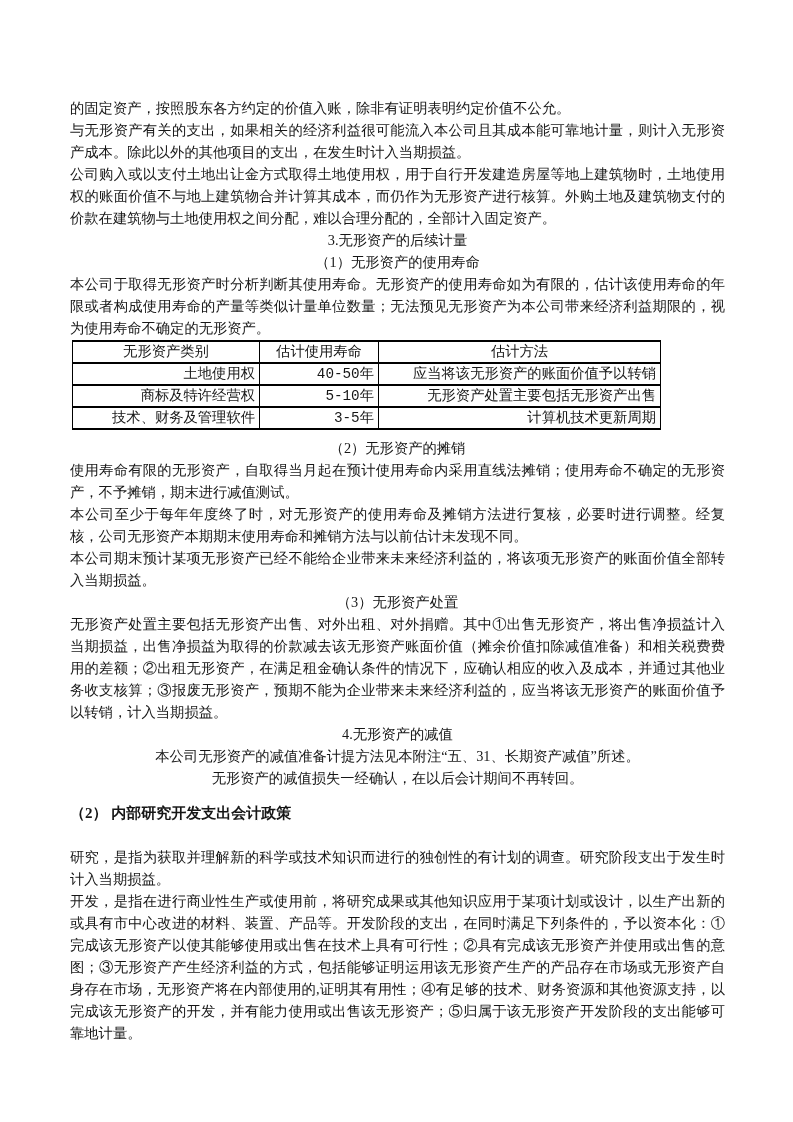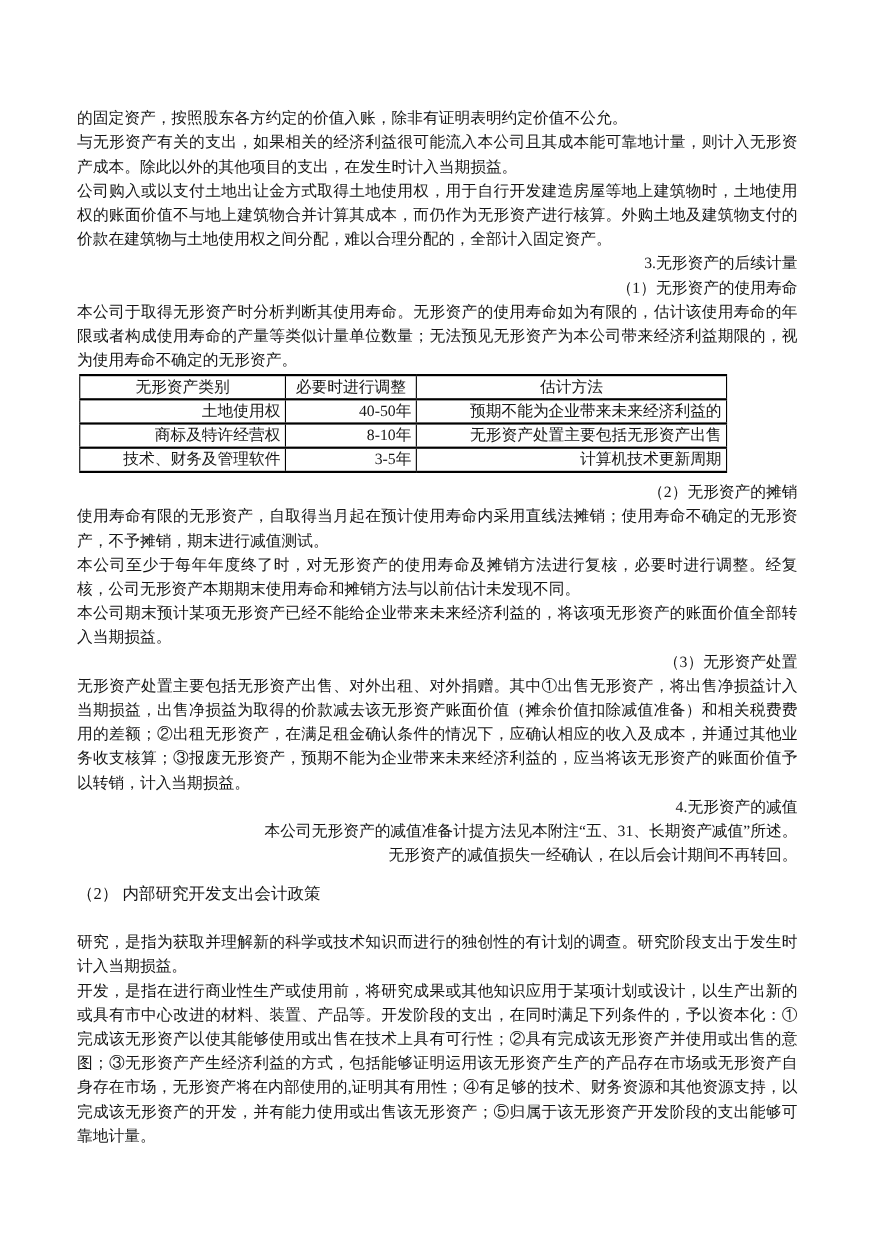--- a/index.html
+++ b/index.html
@@ -10,47 +10,48 @@
     height: 1122px;
     background: #ffffff;
     overflow: hidden;
     padding: 97px 68px 0 70px;
     font-family: "Liberation Serif", "DejaVu Serif", serif;
     color: #161616;
     font-size: 14.3px;
     line-height: 22px;
   }
   p.body { text-align: justify; word-break: break-all; }
-  p.sub  { text-align: right; }
+  p.sub  { text-align: center; }
   table.life-table {
     border-collapse: collapse;
     table-layout: fixed;
     width: 588px;
     margin: 1px 0 7px 2px;
+    font-family: Liberation Mono, monospace;
   }
   table.life-table th,
   table.life-table td {
     border-left: 1px solid #000;
     border-right: 1px solid #000;
     border-top: 2px solid #000;
     border-bottom: 2px solid #000;
     font-weight: normal;
     font-size: 14.3px;
     line-height: 20px;
     height: 22px;
     padding: 0 4px;
     white-space: nowrap;
     overflow: hidden;
   }
   table.life-table th { text-align: center; }
   td.c { text-align: right; }
   td.l { text-align: right; }
   h3.section-heading {
     font-size: 15px;
-    font-weight: normal;
+    font-weight: bold;
     margin: 13px 0 22px 0;
     line-height: 22px;
   }
 </style>
 </head>
 <body>
 
 <div class="page">
 
   <p class="body">的固定资产，按照股东各方约定的价值入账，除非有证明表明约定价值不公允。</p>
@@ -62,33 +63,33 @@
 
   <table class="life-table">
     <colgroup>
       <col style="width:187px">
       <col style="width:119px">
       <col style="width:282px">
     </colgroup>
     <thead>
       <tr>
         <th>无形资产类别</th>
-        <th>必要时进行调整</th>
+        <th>估计使用寿命</th>
         <th>估计方法</th>
       </tr>
     </thead>
     <tbody>
       <tr>
         <td class="l">土地使用权</td>
         <td class="c">40-50年</td>
-        <td class="l">预期不能为企业带来未来经济利益的</td>
+        <td class="l">应当将该无形资产的账面价值予以转销</td>
       </tr>
       <tr>
         <td class="l">商标及特许经营权</td>
-        <td class="c">8-10年</td>
+        <td class="c">5-10年</td>
         <td class="l">无形资产处置主要包括无形资产出售</td>
       </tr>
       <tr>
         <td class="l">技术、财务及管理软件</td>
         <td class="c">3-5年</td>
         <td class="l">计算机技术更新周期</td>
       </tr>
     </tbody>
   </table>
 

